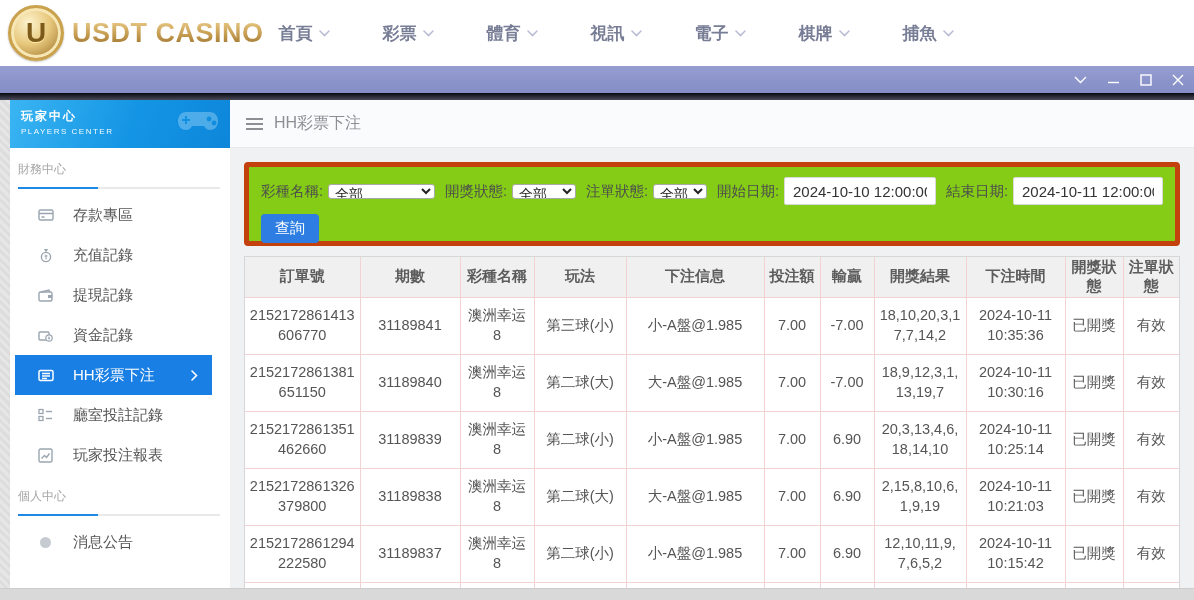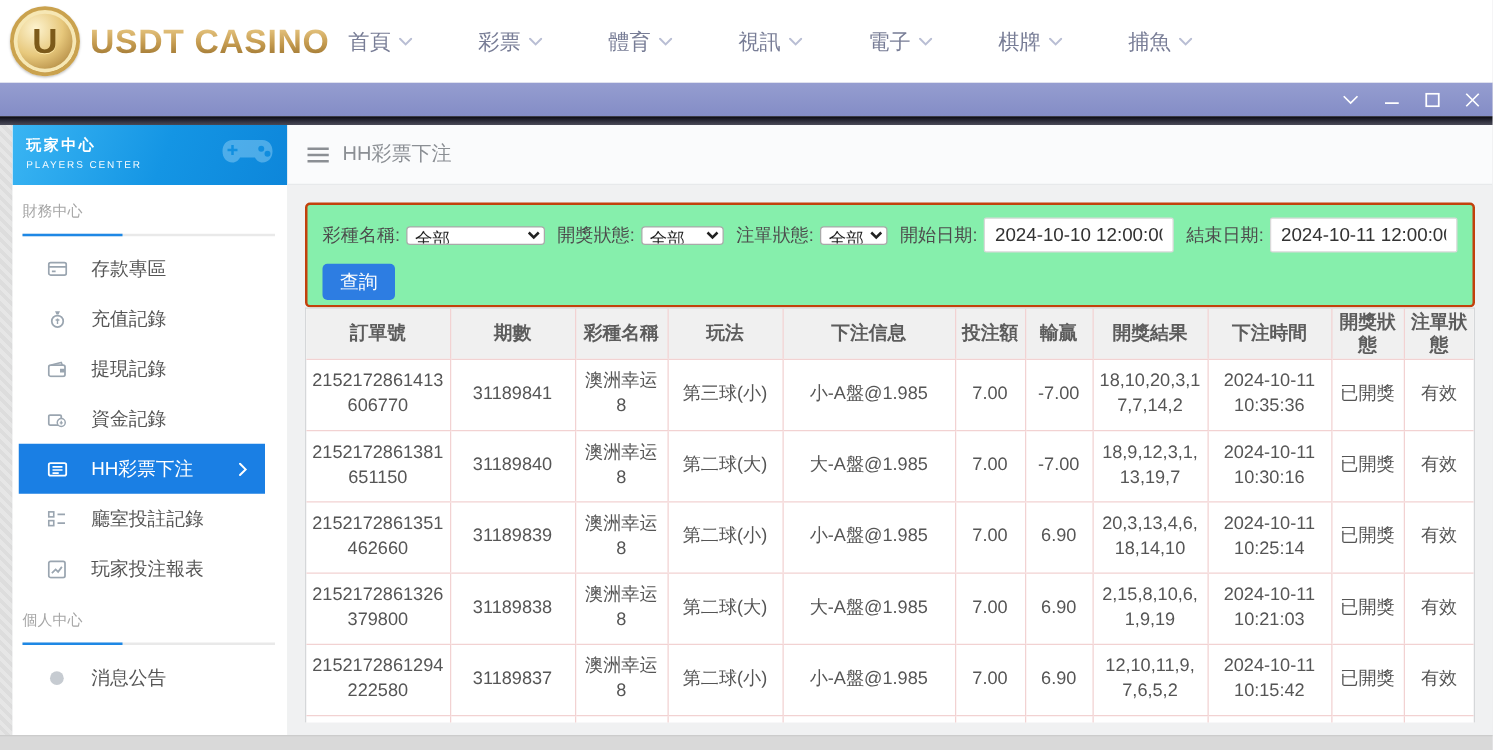--- a/index.html
+++ b/index.html
@@ -12,21 +12,21 @@
   .logo-coin { width:56px; height:56px; border-radius:50%;
     background:radial-gradient(circle at 35% 30%, #fdf3cf, #e7c87c 45%, #b9924a 75%, #8a6420);
     border:3px solid #caa24e; box-shadow:inset 0 0 0 3px #f6e7b4, 0 1px 2px rgba(0,0,0,.25);
     display:flex; align-items:center; justify-content:center; }
   .logo-coin span { font-size:28px; font-weight:bold; color:#7c5a1a; text-shadow:0 1px 0 #ffe9a8; }
   .logo-text { font-size:27px; font-weight:800; letter-spacing:.5px; color:#b1873c;
     background:linear-gradient(180deg,#e9c985 10%,#c49a4e 55%,#97702e 95%);
     -webkit-background-clip:text; background-clip:text; -webkit-text-fill-color:transparent; }
   .main-nav { position:absolute; left:252px; top:0; height:66px; display:flex; align-items:center; }
   .nav-item { width:104px; display:flex; align-items:center; justify-content:center; gap:6px;
-    color:#787d96; font-size:17px; cursor:pointer; }
+    color:#787d96; font-size:17px; cursor:pointer;font-weight:bold; }
   .chev { color:#b9bed4; display:flex; }
 
   
   .purplebar { position:absolute; left:0; top:66px; width:1194px; height:27px;
     background:linear-gradient(180deg,#959dd0,#848dc6); }
   .win-controls { position:absolute; right:10px; top:0; height:27px; display:flex; align-items:center; gap:20px; }
   .win-btn { color:#fff; display:flex; align-items:center; cursor:pointer; }
 
   .darkstrip { position:absolute; left:0; top:93px; width:1194px; height:7px;
     background:linear-gradient(180deg,#07070f,#2e2e3c 55%,#4a4a58); }
@@ -57,34 +57,34 @@
   .mi-arrow { position:absolute; right:14px; color:#fff; display:flex; }
 
   
   .main { position:absolute; left:230px; top:0; width:964px; height:488px; background:#f0f1f2; overflow:hidden; }
   .breadcrumb { height:48px; background:#fafbfc; border-bottom:1px solid #e7e9eb;
     display:flex; align-items:center; padding-left:16px; gap:11px; color:#8b8f94; font-size:16px; }
   .burger { display:flex; flex-direction:column; gap:3px; cursor:pointer; }
   .burger i { display:block; width:17px; height:2px; background:#8b8f94; }
   .content { padding:14px 14px 0 14px; }
 
-  .filter-card { background:#86efac; border:2px solid #c2410c; border-radius:4px; padding:10px 12px; height:84px; }
+  .filter-card { background:#84cc16; border:5px solid #c2410c; border-radius:4px; padding:10px 12px; height:84px; }
   .filter-row { display:flex; align-items:center; font-size:14.5px; color:#4d4d4d; white-space:nowrap; }
   .filter-row label { margin:0 5px 0 10px; }
   .filter-row label:first-child { margin-left:0; }
   select { height:15px; border:1px solid #a9a9a9; border-radius:3px; background:#fff;
     font-size:14px; color:#222; padding:0 2px; font-family:inherit; }
   .sel-lottery { width:128px; } .sel-draw { width:76px; } .sel-order { width:56px; }
   .date-input { height:28px; border:1px solid #d9d9d9; border-radius:2px; padding:0 8px;
     font-size:15px; color:#333; font-family:inherit; }
   .date-start { width:152px; } .date-end { width:150px; }
   .search-btn { margin-top:9px; background:#2d7de2; color:#fff; border:none; border-radius:4px;
     height:29px; padding:0 14px; font-size:15px; cursor:pointer; font-family:inherit; }
 
-  .table-card { background:#fff; border:1px solid #d5d7d9; border-bottom:none;
+  .table-card { margin-top:10px; background:#fff; border:1px solid #d5d7d9; border-bottom:none;
     height:332px; overflow:hidden; }
   table { width:100%; border-collapse:collapse; table-layout:fixed; font-size:14.5px; color:#555; }
   thead th { background:#f0f0f0; font-weight:bold; color:#5c5c5c; font-size:15px; height:40px;
     border-left:1px solid #f2d2d2; border-bottom:1px solid #f2d2d2; padding:0 2px; }
   thead th:first-child { border-left:none; }
   tbody td { height:57px; text-align:center; vertical-align:middle; padding:3px 4px; line-height:1.35;
     border-left:1px solid #f2d2d2; border-bottom:1px solid #f2d2d2; }
   tbody td:first-child { border-left:none; }
   tbody td:nth-child(1), tbody td:nth-child(8) { word-break:break-all;text-align:center; }
   tr.partial td { height:30px; border-bottom:none; }

